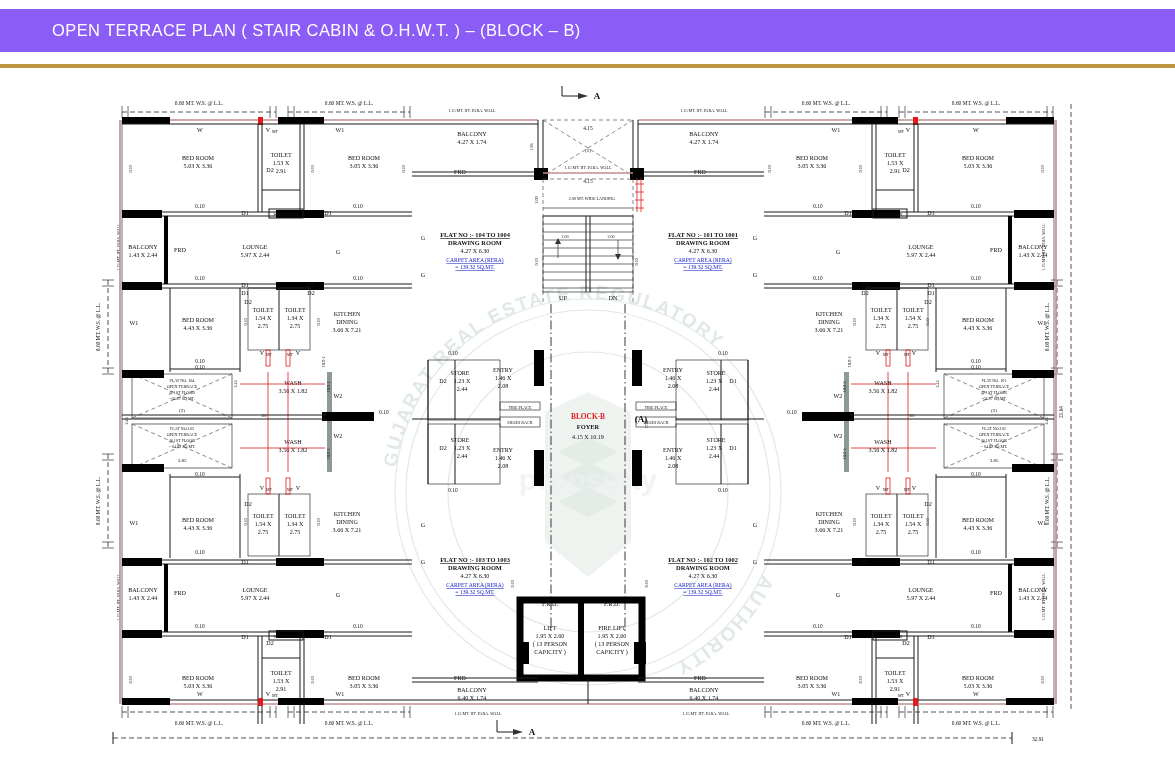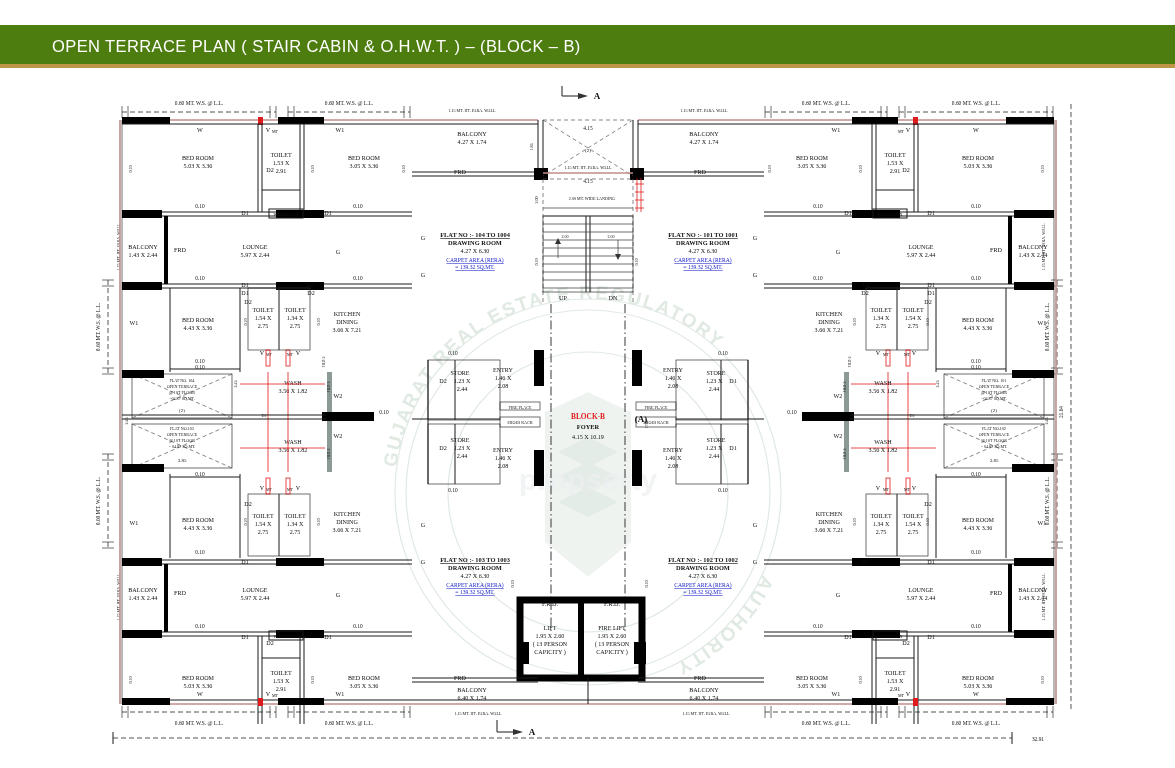--- a/index.html
+++ b/index.html
@@ -1,20 +1,20 @@
 <!DOCTYPE html>
 <html><head>
 <meta charset="utf-8">
 <title>Open Terrace Plan</title>
 <style>
   html,body{margin:0;padding:0;background:#ffffff;}
   body{width:1175px;height:768px;font-family:"Liberation Serif",serif;overflow:hidden;}
 
   
-  #header-bar{position:absolute;left:0;top:25px;width:1175px;height:43px;background:#4d7c0f;
+  #header-bar{position:absolute;left:0;top:9px;width:1175px;height:43px;background:#8b5cf6;
     display:flex;align-items:center;}
   #header-title{color:#ffffff;font-family:"Liberation Sans",sans-serif;font-size:16.5px;
     letter-spacing:.4px;padding-left:52px;font-weight:400;}
   #header-underline{position:absolute;left:0;top:64px;width:1175px;height:4px;background:#bd9544;}
 
   
   #plan{position:absolute;left:0;top:72px;width:1175px;height:696px;}
   #plan svg{display:block;}
 
   

